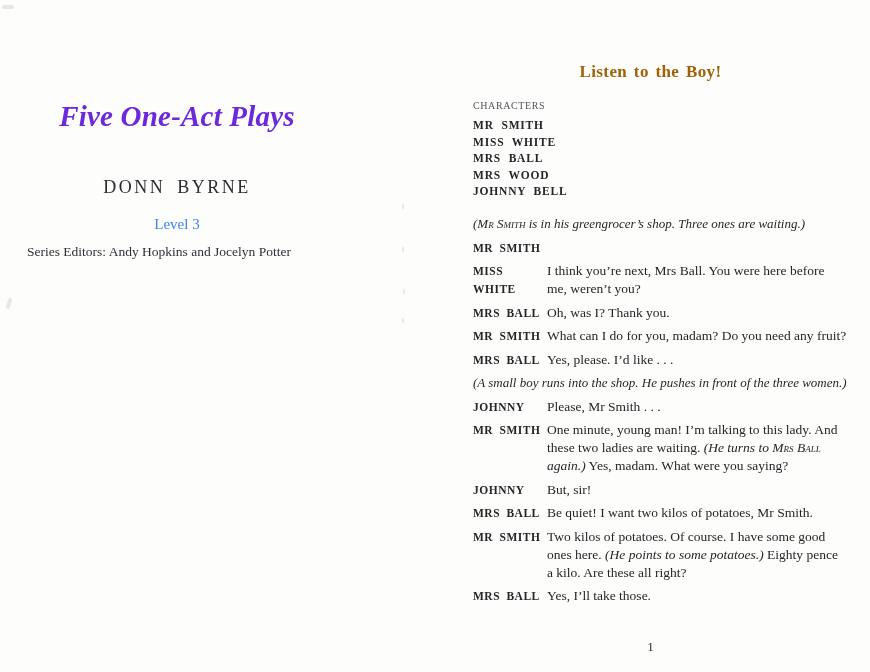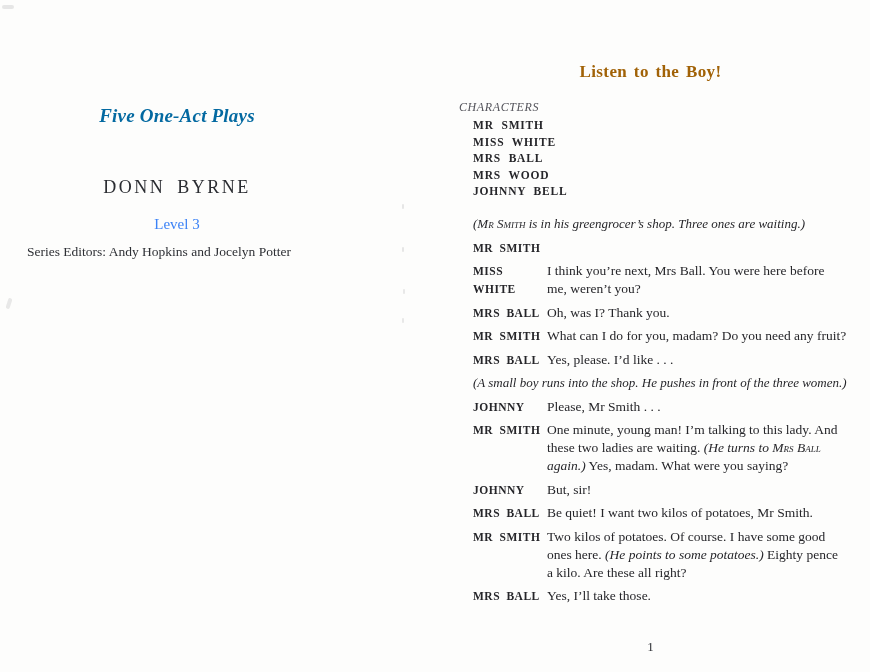--- a/index.html
+++ b/index.html
@@ -8,23 +8,23 @@
     width:870px; height:672px;
     background:#fdfdfc;
     font-family:"Liberation Serif", serif;
     color:#26262a;
     overflow:hidden;
   }
   
   .book-title {
     position:absolute; left:27px; top:99px; width:300px;
     text-align:center;
-    font-size:19px; line-height:34px;
+    font-size:29px; line-height:34px;
     font-weight:bold; font-style:italic;
-    color:#0369a1; letter-spacing:0.2px;
+    color:#6d28d9; letter-spacing:0.2px;
   }
   .book-author {
     position:absolute; left:27px; top:177px; width:300px;
     text-align:center;
     font-size:18px; letter-spacing:2.5px; word-spacing:5px;
     color:#2a2c31;
   }
   .book-level {
     position:absolute; left:27px; top:216px; width:300px;
     text-align:center; font-size:15px; color:#3b82f6;
@@ -34,22 +34,22 @@
     font-size:13.5px; color:#2e3035;
   }
   
   .play-title {
     position:absolute; left:473px; top:62px; width:355px;
     text-align:center;
     font-size:17px; font-weight:bold; letter-spacing:0.4px; word-spacing:2px;
     color:#a16207;
   }
   .characters-heading {
-    position:absolute; left:459px; top:100px;
-    font-size:12px; font-style:italic; letter-spacing:0.6px;
+    position:absolute; left:473px; top:100px;
+    font-size:10px; letter-spacing:0.6px;
     color:#53535a;
   }
   .characters-list { position:absolute; left:473px; top:117px; }
   .char-name {
     font-weight:bold; font-size:11.5px;
     letter-spacing:0.8px; word-spacing:4px;
     line-height:16.6px; color:#26262a;
   }
   .script {
     position:absolute; left:473px; top:215px; width:374px;

